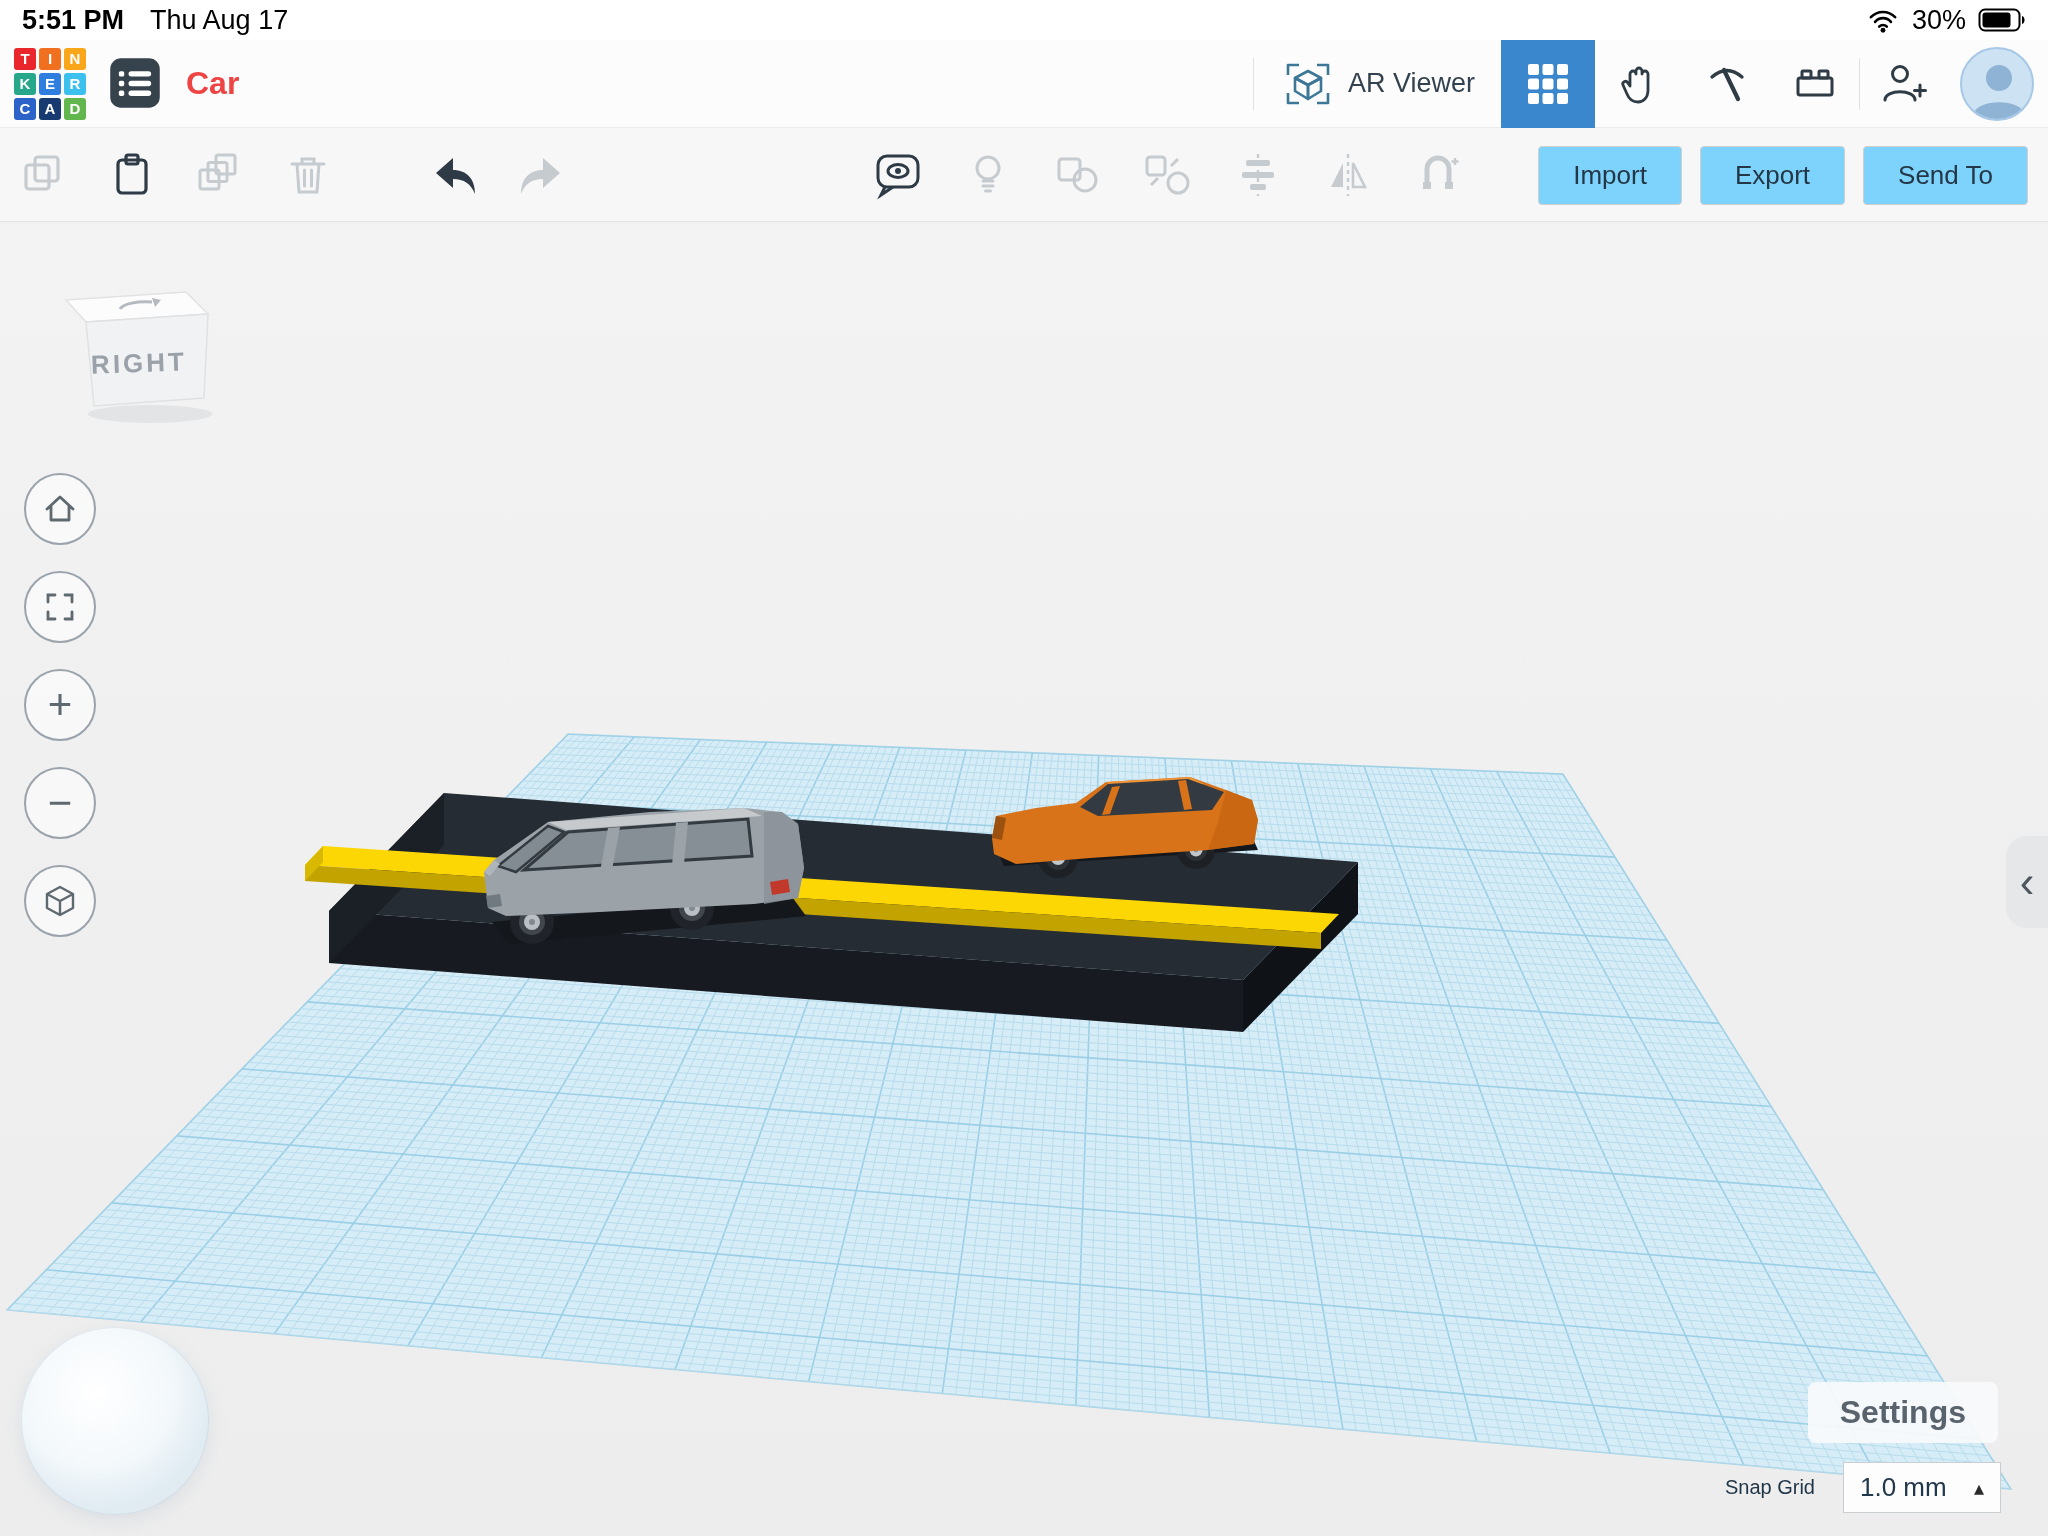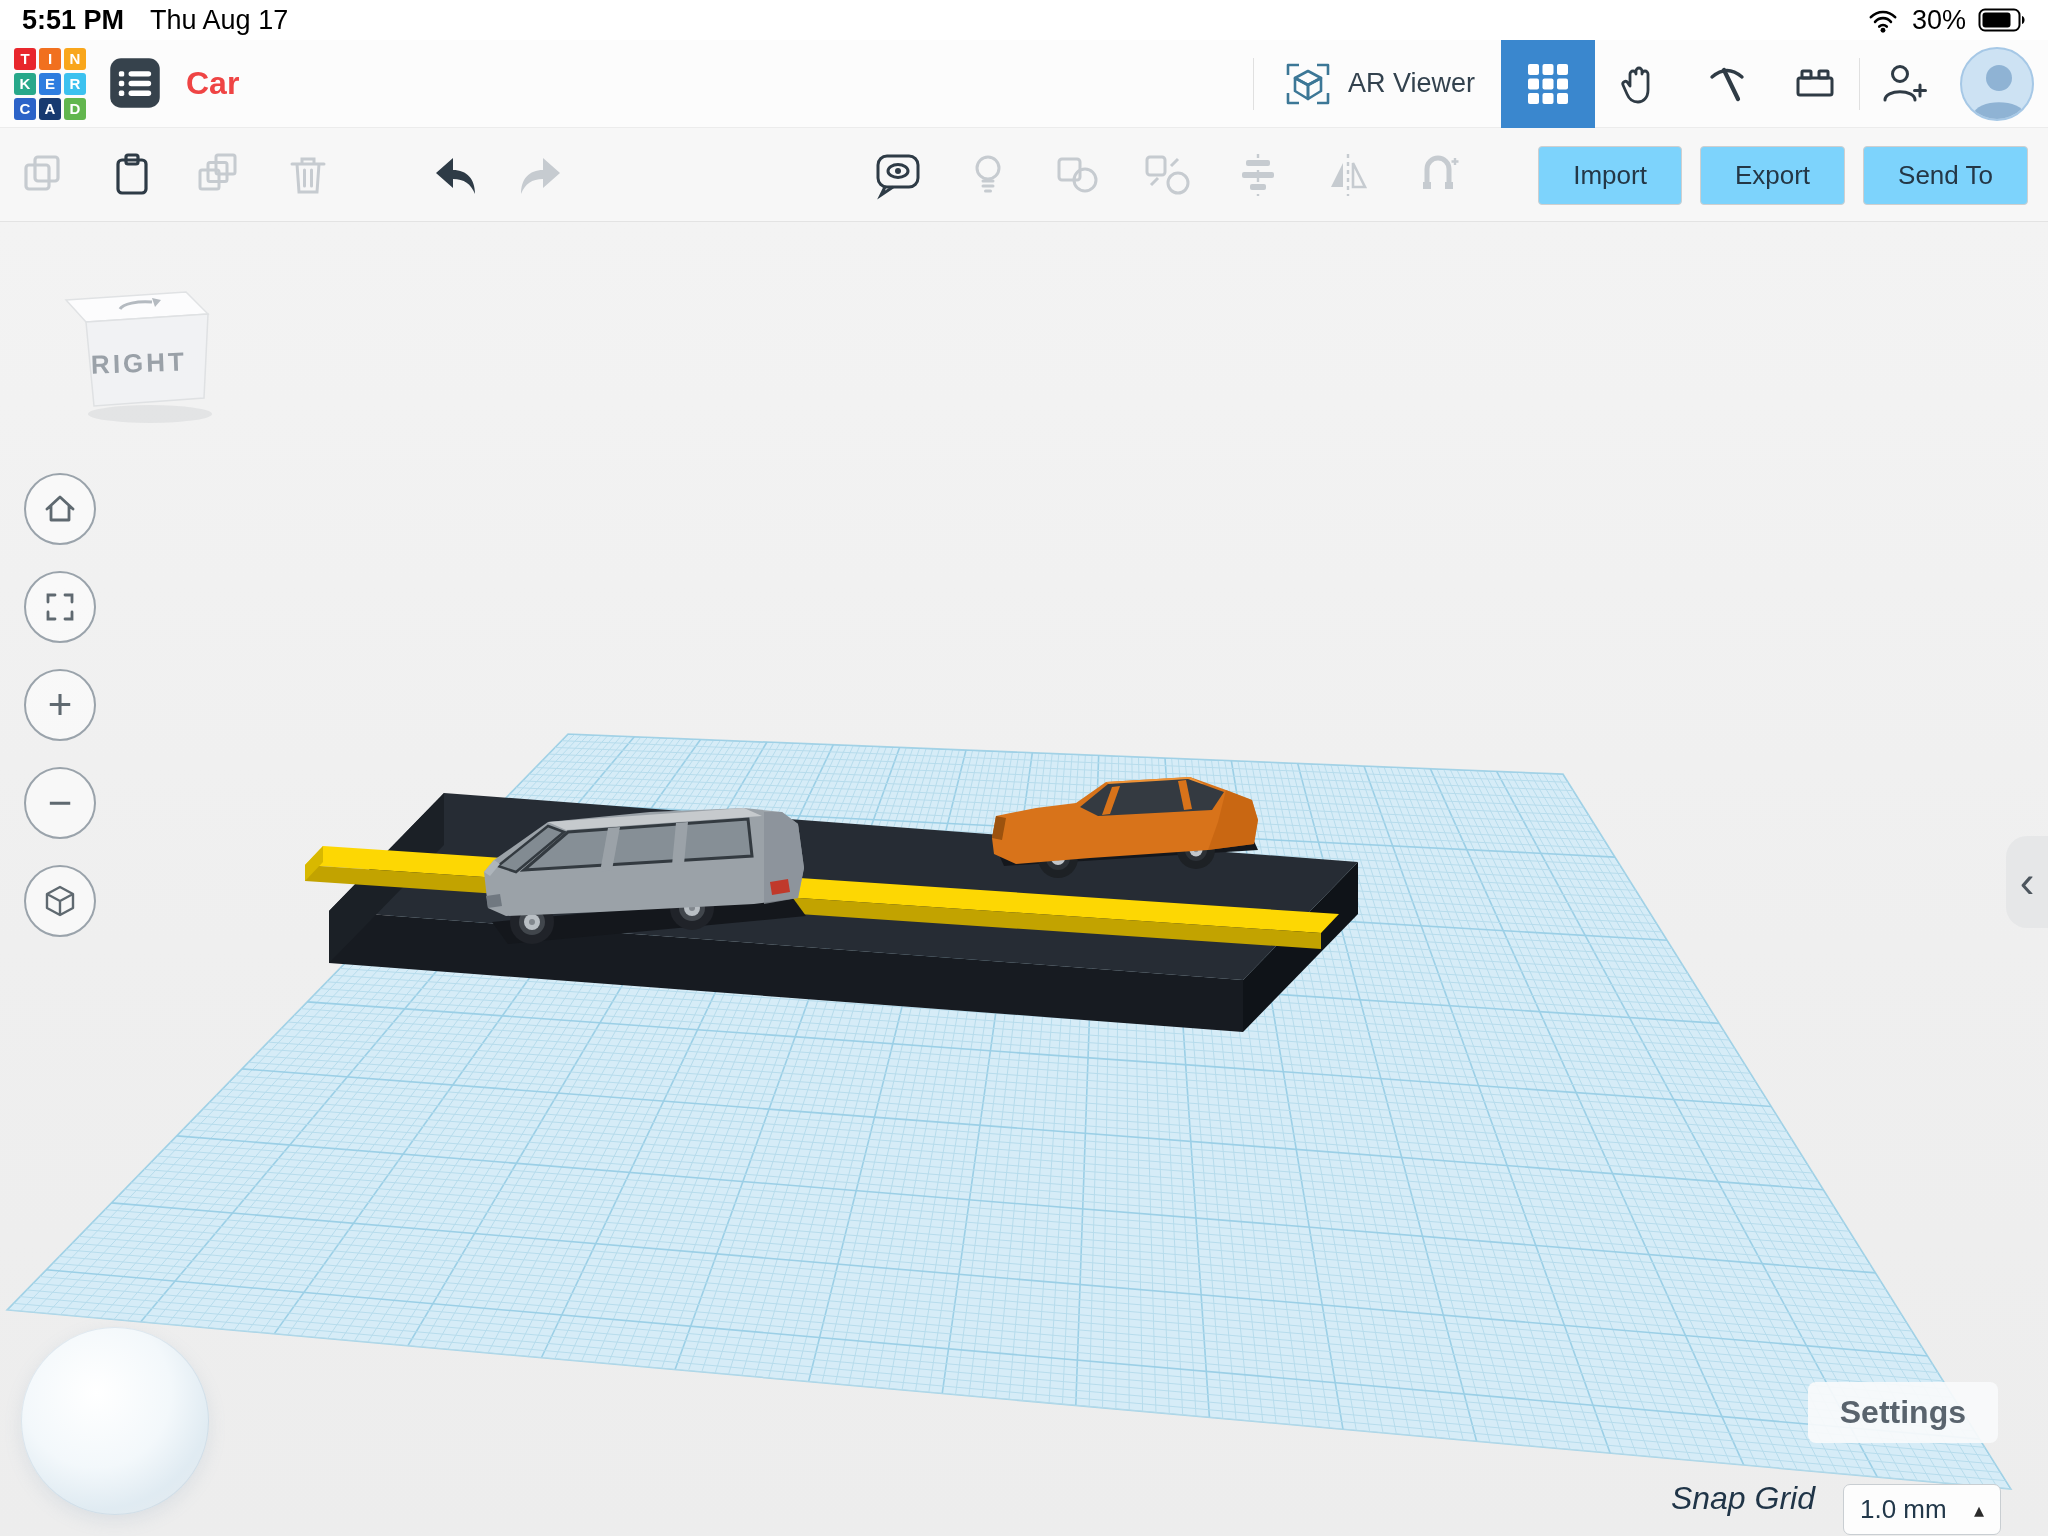--- a/index.html
+++ b/index.html
@@ -65,23 +65,23 @@
     color:#4d565e; font-size:44px; cursor:pointer; }
 
   .orbit-pad { position:absolute; left:21px; top:1105px; width:188px; height:188px; border-radius:50%;
     background:radial-gradient(circle at 40% 35%, #ffffff 0%, #f3f8fb 45%, #e0ebf2 70%, rgba(205,222,235,0.18) 100%);
     box-shadow:0 6px 18px rgba(120,150,175,0.15), inset 0 0 0 1px rgba(160,185,205,0.25); cursor:pointer; }
 
   .settings-btn { position:absolute; right:50px; top:1160px; background:rgba(249,250,251,0.92);
     border:none; border-radius:8px; padding:12px 32px; font-size:32px; color:#59636d; cursor:pointer;font-weight:bold; }
 
   .snap-row { position:absolute; right:47px; top:1240px; display:flex; align-items:center; gap:28px; }
-  .snap-label { font-size:32px; color:#1f3447;font-style:italic; }
+  .snap-label { font-size:20px; color:#1f3447; }
   .snap-dd { width:158px; display:flex; align-items:center; justify-content:space-between;
-    background:#fdfdfd; border:1px solid #c9ced2; border-radius:7px; padding:9px 16px; cursor:pointer;margin-top:22px; }
+    background:#fdfdfd; border:1px solid #c9ced2; border-radius:0; padding:9px 16px; cursor:pointer; }
   .snap-val { font-size:26px; color:#22384a; }
   .snap-caret { font-size:20px; color:#2b2b2b; }
 </style>
 </head>
 <body>
 
 <div class="screen">
 
   <div class="status-bar">
     <div class="sb-left">

